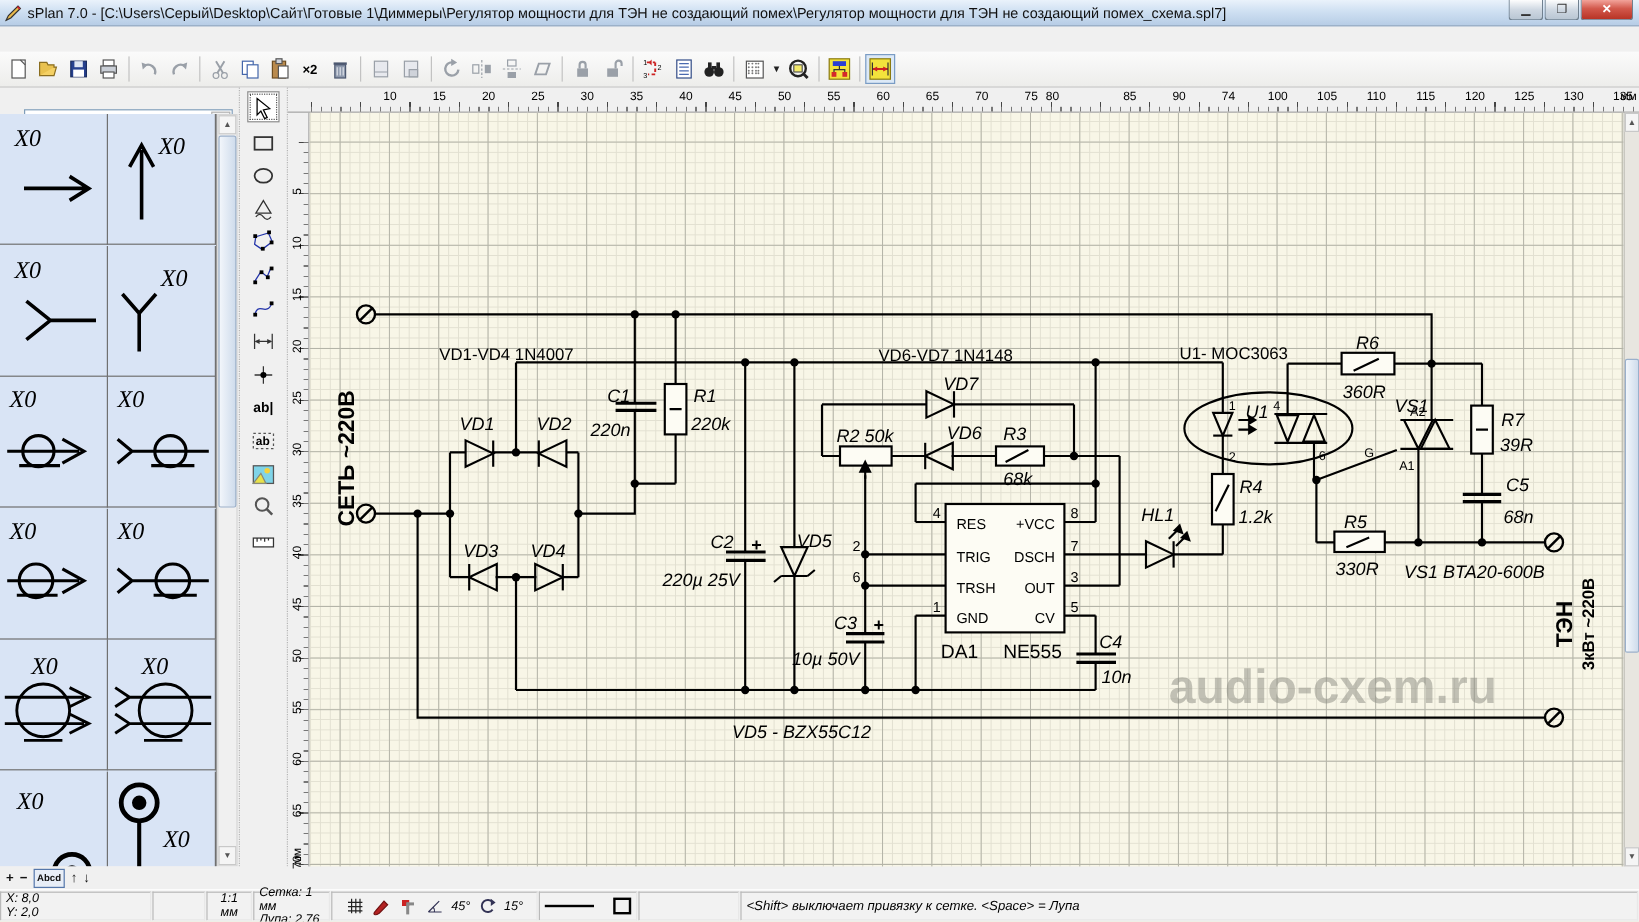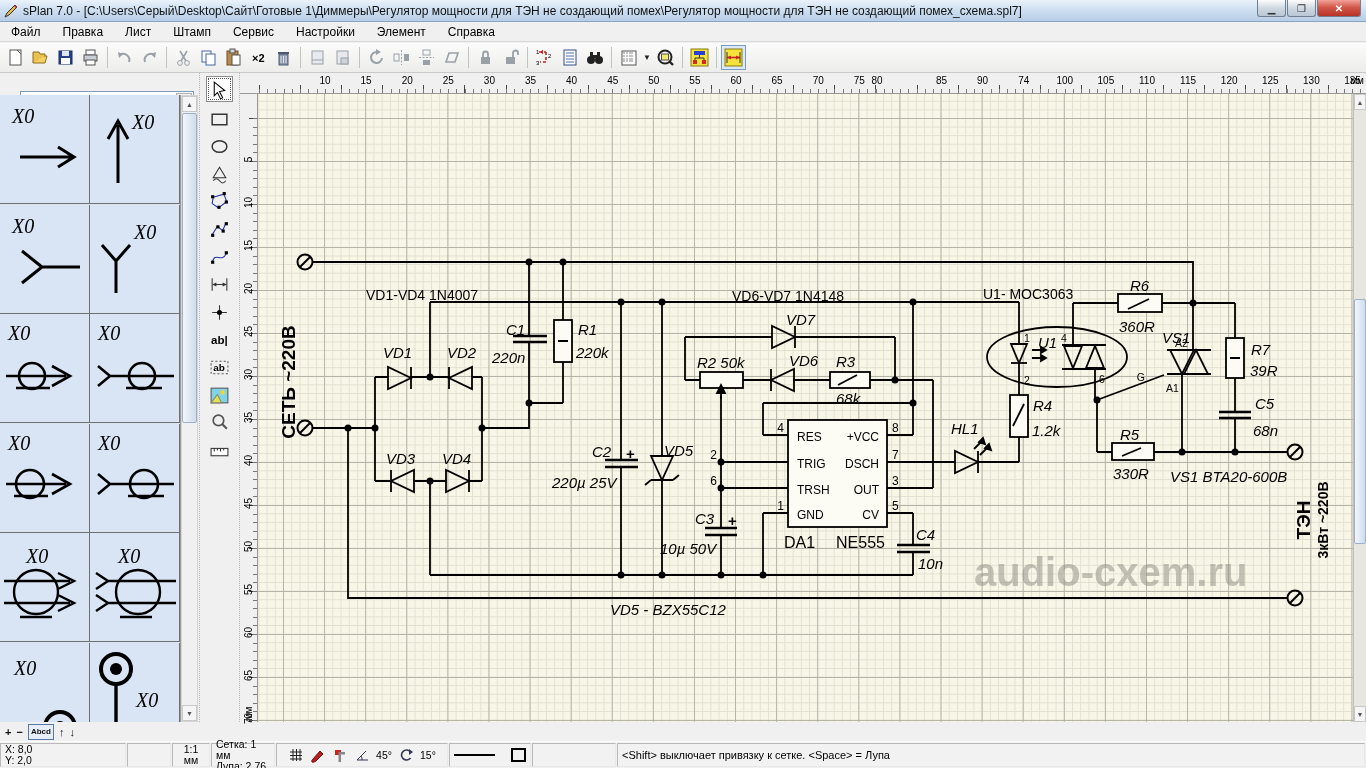--- a/index.html
+++ b/index.html
@@ -78,21 +78,21 @@
   
   .tabrow { position:absolute; left:240px; top:722px; width:1126px; height:19px; background:#ececec; border-top:1px solid #b5b5b5; }
   .sheettab { position:absolute; left:323px; top:0; width:196px; height:18px; background:#fafaf7; border-bottom:1px solid #fafaf7;
     clip-path:polygon(12px 0,calc(100% - 14px) 0,100% 100%,0 100%); display:flex; align-items:center; justify-content:center;
     font-size:12px; border-top:1px solid #555; }
   .panelfoot { position:absolute; left:0; top:722px; width:240px; height:19px; background:#f0f0f0; display:flex; align-items:center; gap:5px; padding-left:5px;}
   .pf-btn { font-size:11px; font-weight:bold; color:#111; line-height:12px; }
   .pf-btn.boxed { border:1px solid #5577aa; background:#e8eef7; font-size:8px; font-weight:bold; padding:1px 2px; }
 
   
-  .statusbar { position:absolute; left:0; top:741px; width:1366px; height:27px; background:#f0f0f0; border-top:1px solid #fff; display:flex; }
+  .statusbar { position:absolute; left:0; top:741px; width:1366px; height:27px; background:#f0f0f0; border-top:1px solid #fff; display:flex;font-style:italic; }
   .scell { border:1px solid #b9b9b9; border-right-color:#e8e8e8; border-bottom-color:#e8e8e8; margin:1px 1px 1px 0;
     font-size:10.5px; color:#000; padding:0 4px; display:flex; flex-direction:column; justify-content:center; line-height:11px; background:#f2f2f2;}
   .scell.icons { flex-direction:row; align-items:center; gap:6px; }
   .scell.icons svg { width:16px; height:16px; }
   .hint { line-height:12px; font-size:11px; }
   .samp-line { width:46px; height:2px; background:#000; }
   .samp-rect { width:16px; height:14px; border:2px solid #000; margin-left:10px; }
 </style>
 </head>
 <body>
@@ -105,30 +105,20 @@
       <path d="M11,1 L13,3 L12,4 L10,2 Z" fill="#c23"></path>
     </svg>
     <span class="ttl">sPlan 7.0 - [C:\Users\Серый\Desktop\Сайт\Готовые 1\Диммеры\Регулятор мощности для ТЭН не создающий помех\Регулятор мощности для ТЭН не создающий помех_схема.spl7]</span>
     <div class="winbtns">
       <div class="winbtn">▁</div>
       <div class="winbtn">❐</div>
       <div class="winbtn close">✕</div>
     </div>
   </div>
 
-  <div class="menubar" id="menubar">
-      <span class="menuitem">Файл</span>
-      <span class="menuitem">Правка</span>
-      <span class="menuitem">Лист</span>
-      <span class="menuitem">Штамп</span>
-      <span class="menuitem">Сервис</span>
-      <span class="menuitem">Настройки</span>
-      <span class="menuitem">Элемент</span>
-      <span class="menuitem">Справка</span>
-    </div>
 
   <div class="toolbar" id="toolbar">
       <div class="tbtn">
         <svg viewBox="0 0 19 19">
           <rect x="4" y="2" width="11" height="15" fill="#fff" stroke="#555"></rect>
           <path d="M11,2 L15,6" stroke="#555" fill="none"></path>
         </svg>
       </div>
       <div class="tbtn">
         <svg viewBox="0 0 19 19">

